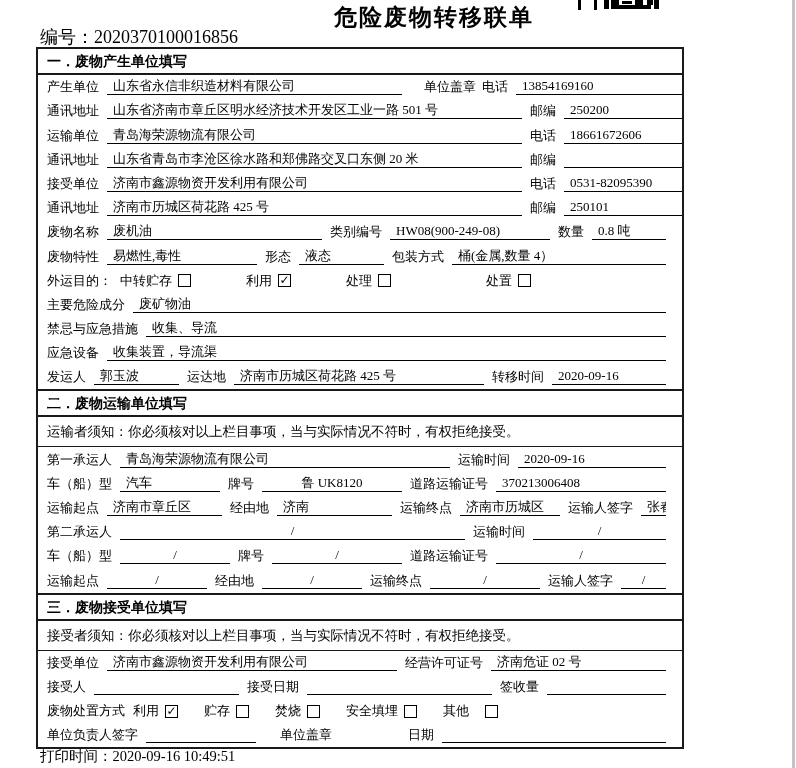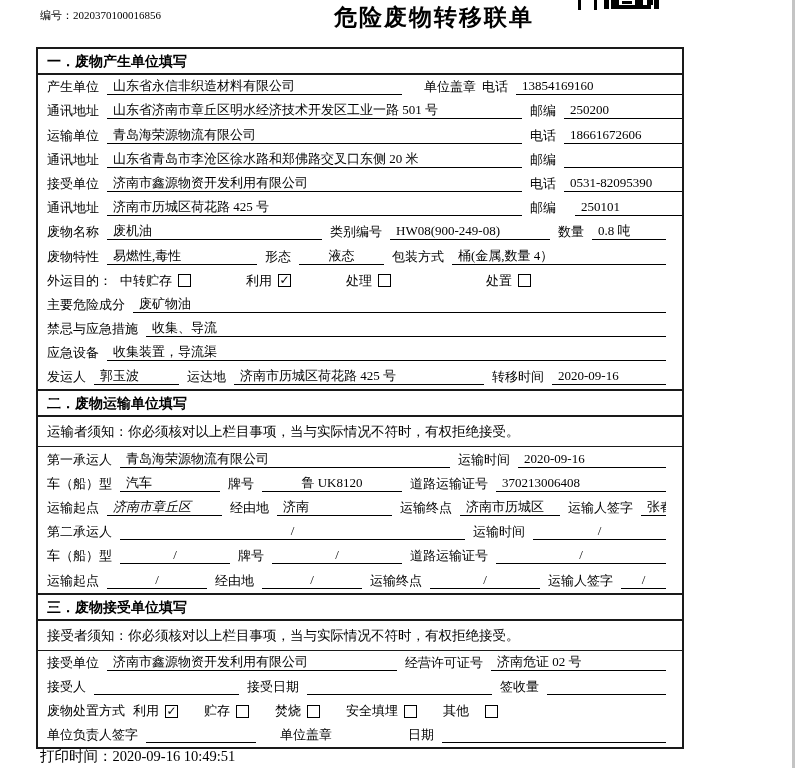--- a/index.html
+++ b/index.html
@@ -1,20 +1,20 @@
 <!DOCTYPE html>
 <html><head>
 <meta charset="utf-8">
 <style>
   html,body{margin:0;padding:0}
   body{
     width:796px;height:768px;position:relative;background:#ffffff;color:#000;
     font-family:"Liberation Serif","DejaVu Serif",serif;overflow:hidden;
   }
-  .serial{position:absolute;left:40px;top:8px;font-size:11px;white-space:nowrap}
+  .serial{position:absolute;left:40px;top:25px;font-size:18px;white-space:nowrap}
   .page-title{
     position:absolute;left:334px;top:2px;font-size:23px;font-weight:bold;letter-spacing:2px;
     font-family:"Liberation Sans","DejaVu Sans",sans-serif;white-space:nowrap;
   }
   .qr{position:absolute;left:578px;top:0;width:84px;height:10px;overflow:hidden}
   .qr .sq{position:absolute;left:0;top:-7px;width:13px;height:14px;border:3px solid #000;background:#fff}
   .qr i{position:absolute;background:#000;display:block}
   .page-edge{position:absolute;top:0;right:1px;width:3px;height:768px;background:#c4c4c4}
 
   .form{position:absolute;left:36px;top:47px;width:648px;border:2px solid #1a1a1a;background:#fff;box-sizing:border-box}
@@ -99,35 +99,35 @@
         <span class="value" style="flex: 0 0 415px;">济南市鑫源物资开发利用有限公司</span>
         <span class="spacer" style="flex: 1 1 0px;"></span>
         <span class="label">电话</span>
         <span class="value" style="flex: 0 0 170px;">0531-82095390</span>
       </div>
       <div class="row">
         <span class="label">通讯地址</span>
         <span class="value" style="flex: 0 0 415px;">济南市历城区荷花路 425 号</span>
         <span class="spacer" style="flex: 1 1 0px;"></span>
         <span class="label">邮编</span>
-        <span class="value" style="flex: 0 0 170px; margin-left: 11px;">250101</span>
+        <span class="value" style="flex: 0 0 170px;">250101</span>
       </div>
       <div class="row">
         <span class="label">废物名称</span>
         <span class="value" style="flex: 0 0 215px;">废机油</span>
         <span class="label">类别编号</span>
         <span class="value" style="flex: 0 0 160px;">HW08(900-249-08)</span>
         <span class="label">数量</span>
         <span class="value" style="flex: 1 1 0px;">0.8 吨</span>
       </div>
       <div class="row">
         <span class="label">废物特性</span>
         <span class="value" style="flex: 0 0 150px;">易燃性,毒性</span>
         <span class="label">形态</span>
-        <span class="value" style="flex: 0 0 85px; text-align: center;">液态</span>
+        <span class="value" style="flex: 0 0 85px;">液态</span>
         <span class="label">包装方式</span>
         <span class="value" style="flex: 1 1 0px;">桶(金属,数量 4）</span>
       </div>
       <div class="row">
         <span class="label">外运目的：</span>
         <span class="cb-group">
           <span class="plain" style="margin-right: 0px;">中转贮存</span>
           <span class="cb"></span>
         </span>
         <span class="spacer" style="flex: 0 0 55px;"></span>
@@ -179,21 +179,21 @@
       <div class="row">
         <span class="label">车（船）型</span>
         <span class="value" style="flex: 0 0 100px; margin-top: 48px;">汽车</span>
         <span class="label">牌号</span>
         <span class="value" style="flex: 0 0 140px; text-align: center;">鲁 UK8120</span>
         <span class="label">道路运输证号</span>
         <span class="value" style="flex: 1 1 0px;">370213006408</span>
       </div>
       <div class="row">
         <span class="label">运输起点</span>
-        <span class="value" style="flex: 0 0 115px; font-style: italic;">济南市章丘区</span>
+        <span class="value" style="flex: 0 0 115px;">济南市章丘区</span>
         <span class="label">经由地</span>
         <span class="value" style="flex: 0 0 115px;">济南</span>
         <span class="label">运输终点</span>
         <span class="value" style="flex: 0 0 100px;">济南市历城区</span>
         <span class="label">运输人签字</span>
         <span class="value" style="flex: 1 1 0px;">张春雷</span>
       </div>
       <div class="row">
         <span class="label">第二承运人</span>
         <span class="value center" style="flex: 0 0 345px;">/</span>

